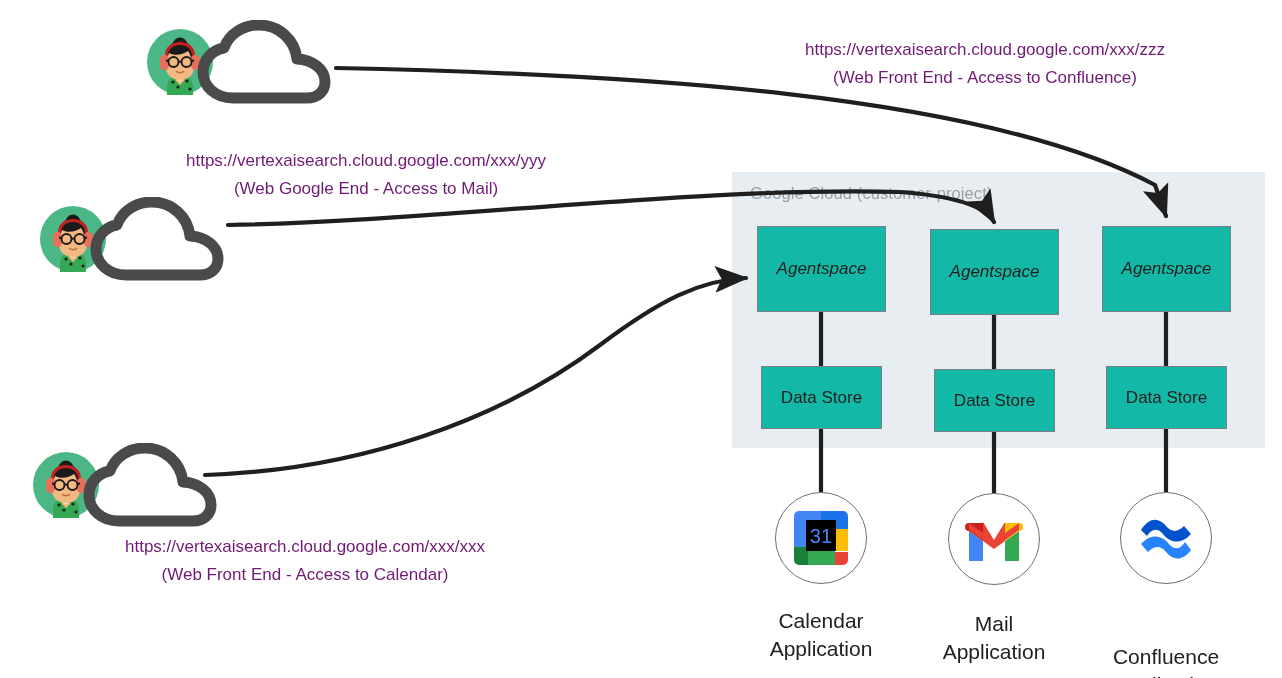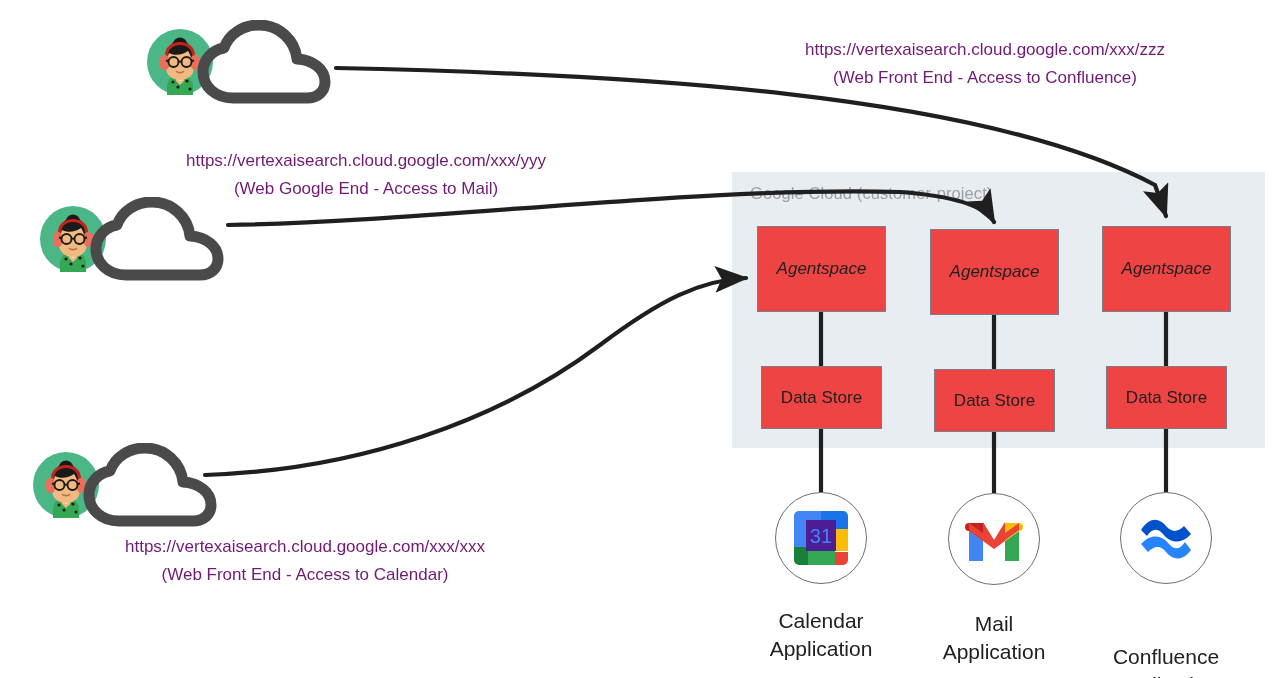--- a/index.html
+++ b/index.html
@@ -43,21 +43,21 @@
     top: 184px;
     font-size: 16.5px;
     color: #9aa0a6;
     letter-spacing: 0.1px;
     white-space: nowrap;
   }
 
   
   .node-box {
     position: absolute;
-    background: #ef4444;
+    background: #14b8a6;
     border: 1.6px solid #7b7f85;
     box-sizing: border-box;
     display: flex;
     align-items: center;
     justify-content: center;
   }
   .node-box .node-label {
     font-size: 17px;
     color: #1f1f1f;
     line-height: 1.15;
@@ -123,21 +123,21 @@
     background: #34a853;
   }
   .cal-icon .q-red {
     position: absolute; left: 76%; top: 75%; width: 24%; height: 25%;
     background: #ea4335;
   }
   .cal-icon .cal-inner {
     position: absolute;
     left: 22%; top: 17%;
     width: 56%; height: 58%;
-    background: #4c1d95;
+    background: #000000;
     display: flex;
     align-items: center;
     justify-content: center;
   }
   .cal-icon .cal-num {
     font-size: 20px;
     color: #4285f4;
     font-family: "Liberation Sans", "DejaVu Sans", sans-serif;
     line-height: 1;
   }

